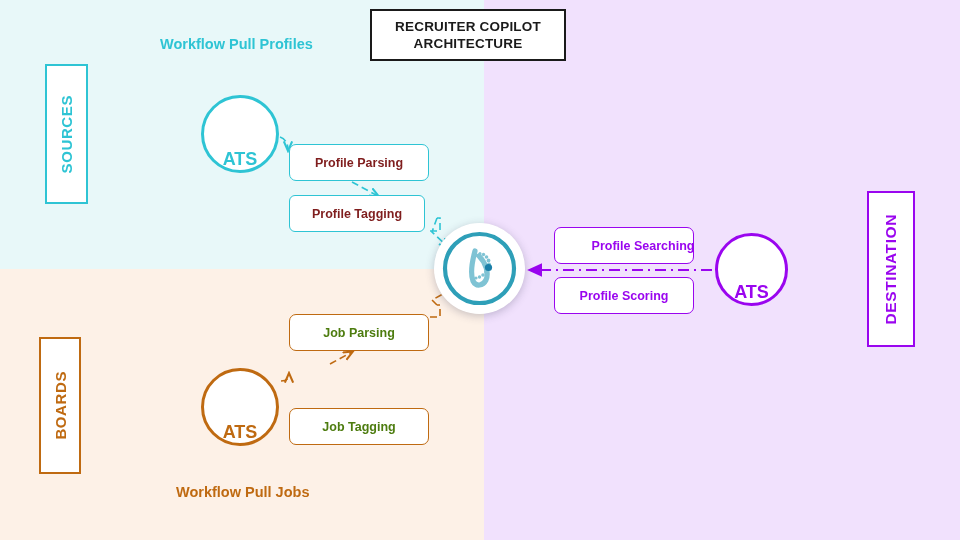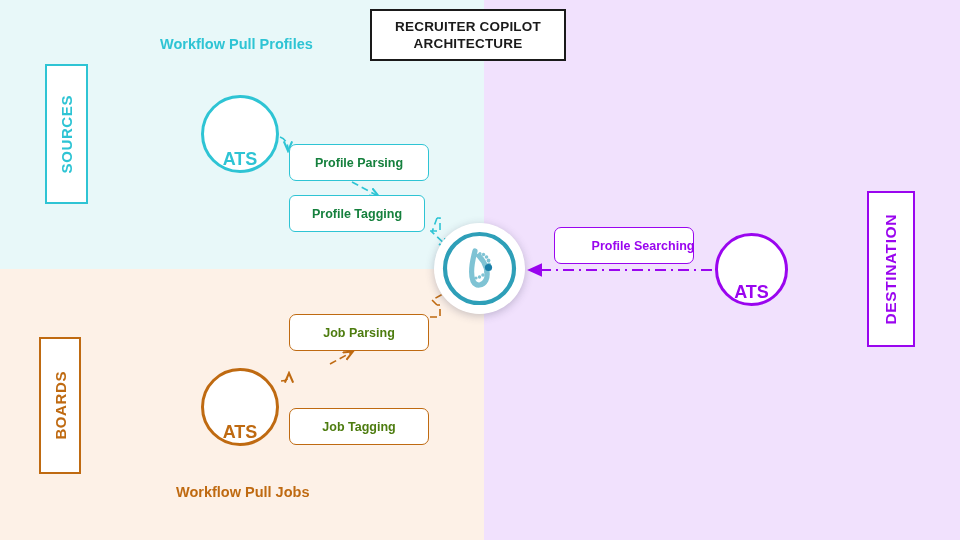--- a/index.html
+++ b/index.html
@@ -148,21 +148,21 @@
     background: #ffffff;
     border-radius: 7px;
     box-sizing: border-box;
     display: flex;
     align-items: center;
     justify-content: center;
     font-size: 12.5px;
     font-weight: bold;
     white-space: nowrap;
   }
-  .pill.teal   { border: 1.6px solid #2ec4d4; color: #15803d; }
+  .pill.teal   { border: 1.6px solid #2ec4d4; color: #7f1d1d; }
   .pill.orange { border: 1.6px solid #bf6a11; color: #4d7c0f; }
   .pill.purple { border: 1.6px solid #9a05ef; color: #9a05ef; }
 
   #pill-profile-parsing  { left: 289px; top: 144px; width: 140px; height: 37px; }
   #pill-profile-tagging  { left: 289px; top: 195px; width: 136px; height: 37px; border-radius: 6px; }
   #pill-job-parsing      { left: 289px; top: 314px; width: 140px; height: 37px; }
   #pill-job-tagging      { left: 289px; top: 364px; width: 140px; height: 37px; margin-top: 44px; }
   #pill-profile-searching{ left: 554px; top: 227px; width: 140px; height: 37px; padding-left: 38px; }
   #pill-profile-scoring  { left: 554px; top: 277px; width: 140px; height: 37px; }
 
@@ -260,20 +260,23 @@
     <span>Profile Tagging</span>
   </div>
   <div class="pill orange" id="pill-job-parsing">
     <span>Job Parsing</span>
   </div>
   <div class="pill orange" id="pill-job-tagging">
     <span>Job Tagging</span>
   </div>
   <div class="pill purple" id="pill-profile-searching">
     <span>Profile Searching</span>
+  </div>
+  <div class="pill purple" id="pill-profile-scoring">
+    <span>Profile Scoring</span>
   </div>
 
   <div id="hub">
     <svg width="91" height="91" viewBox="0 0 91 91" xmlns="http://www.w3.org/2000/svg">
       <circle cx="45.5" cy="45.5" r="45" fill="#ffffff"></circle>
       <circle cx="45.5" cy="45.5" r="34.5" fill="none" stroke="#2e9fb8" stroke-width="4.2"></circle>
       <path d="M41 28 C38 39 36 50 39 58 C42 64 49 63 52 57
                C55 50 52 40 45 33" fill="none" stroke="#7fc3d4" stroke-width="5.2" stroke-linecap="round"></path>
       <circle cx="42.5" cy="32" r="1.5" fill="#7fc3d4"></circle>
       <circle cx="46" cy="30.5" r="1.5" fill="#7fc3d4"></circle>

